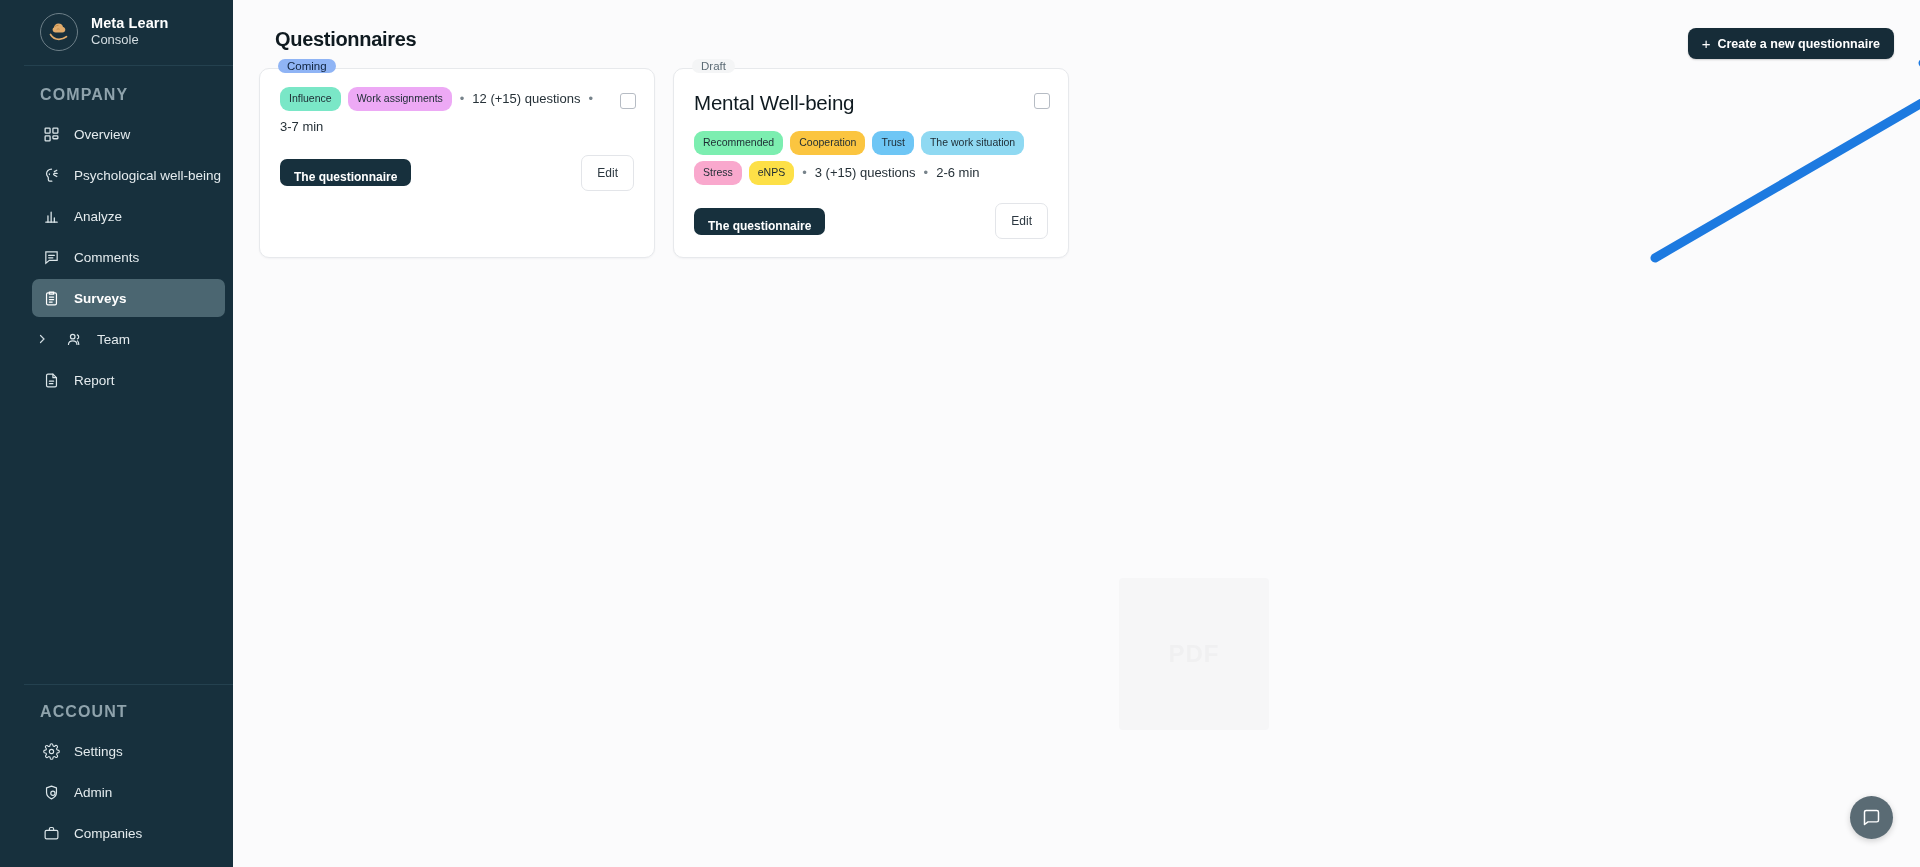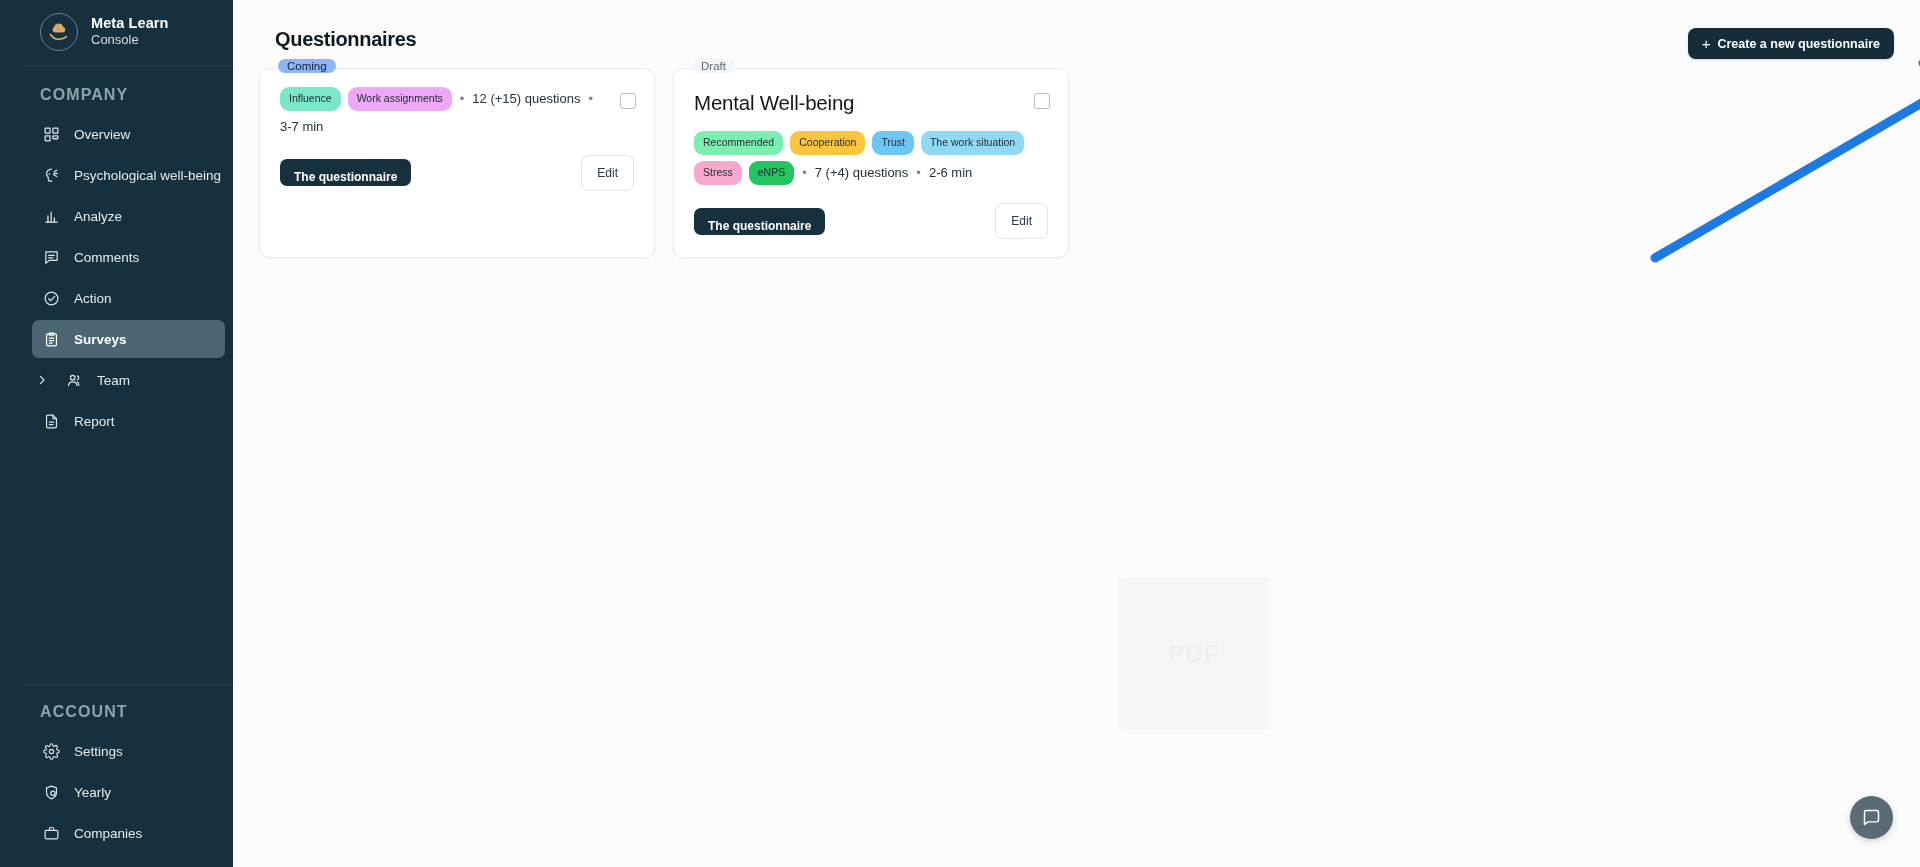--- a/index.html
+++ b/index.html
@@ -240,29 +240,20 @@
       <div class="nav-item">
         <span class="ico">
           <svg width="17" height="17" viewBox="0 0 24 24" fill="none" stroke="#dce6ea" stroke-width="1.7" stroke-linecap="round">
               <path d="M4 4h16v12H9l-5 4z"></path>
               <path d="M8 9h8M8 12.5h6"></path>
             </svg>
         </span>
         <span>Comments</span>
       </div>
 
-      <div class="nav-item">
-        <span class="ico">
-          <svg width="17" height="17" viewBox="0 0 24 24" fill="none" stroke="#dce6ea" stroke-width="1.7" stroke-linecap="round">
-              <circle cx="12" cy="12" r="9"></circle>
-              <path d="M8 12.3l2.8 2.7L16.5 9"></path>
-            </svg>
-        </span>
-        <span>Action</span>
-      </div>
 
       <div class="nav-item active">
         <span class="ico">
           <svg width="17" height="17" viewBox="0 0 24 24" fill="none" stroke="#ffffff" stroke-width="1.7" stroke-linecap="round">
               <rect x="5" y="4" width="14" height="17" rx="2"></rect>
               <path d="M9 3h6v3H9z" fill="none"></path>
               <path d="M9 10h6M9 13.5h6M9 17h4"></path>
             </svg>
         </span>
         <span>Surveys</span>
@@ -311,21 +302,21 @@
         <span>Settings</span>
       </div>
 
       <div class="nav-item">
         <span class="ico">
           <svg width="17" height="17" viewBox="0 0 24 24" fill="none" stroke="#dce6ea" stroke-width="1.7" stroke-linecap="round" stroke-linejoin="round">
               <path d="M12 21s7-3.2 7-9V5.5L12 3 5 5.5V12c0 5.8 7 9 7 9z"></path>
               <circle cx="14" cy="13" r="3"></circle>
             </svg>
         </span>
-        <span>Yearly</span>
+        <span>Admin</span>
       </div>
 
       <div class="nav-item">
         <span class="ico">
           <svg width="17" height="17" viewBox="0 0 24 24" fill="none" stroke="#dce6ea" stroke-width="1.7" stroke-linecap="round" stroke-linejoin="round">
               <rect x="3" y="7.5" width="18" height="12" rx="2"></rect>
               <path d="M9 7.5V5.5a2 2 0 0 1 2-2h2a2 2 0 0 1 2 2v2"></path>
             </svg>
         </span>
         <span>Companies</span>
@@ -365,23 +356,23 @@
       <section class="card">
         <span class="card-status">Draft</span>
         <div class="card-check"></div>
         <h2 class="card-title">Mental Well-being</h2>
         <div class="meta-wrap">
           <span class="tag" style="background:#7ceeb0">Recommended</span>
           <span class="tag" style="background:#fbc540">Cooperation</span>
           <span class="tag" style="background:#6ec6f5">Trust</span>
           <span class="tag" style="background:#8fd9f2">The work situation</span>
           <span class="tag" style="background:#f9a8cd">Stress</span>
-          <span class="tag" style="background:#22c55e">eNPS</span>
+          <span class="tag" style="background:#fde047">eNPS</span>
           <span class="meta-dot">•</span>
-          <span class="meta-text">7 (+4) questions</span>
+          <span class="meta-text">3 (+15) questions</span>
           <span class="meta-dot">•</span>
           <span class="meta-text">2-6 min</span>
         </div>
         <div class="card-actions">
           <button class="btn-primary">The questionnaire</button>
           <button class="btn-ghost">Edit</button>
         </div>
       </section>
     </div>
 

